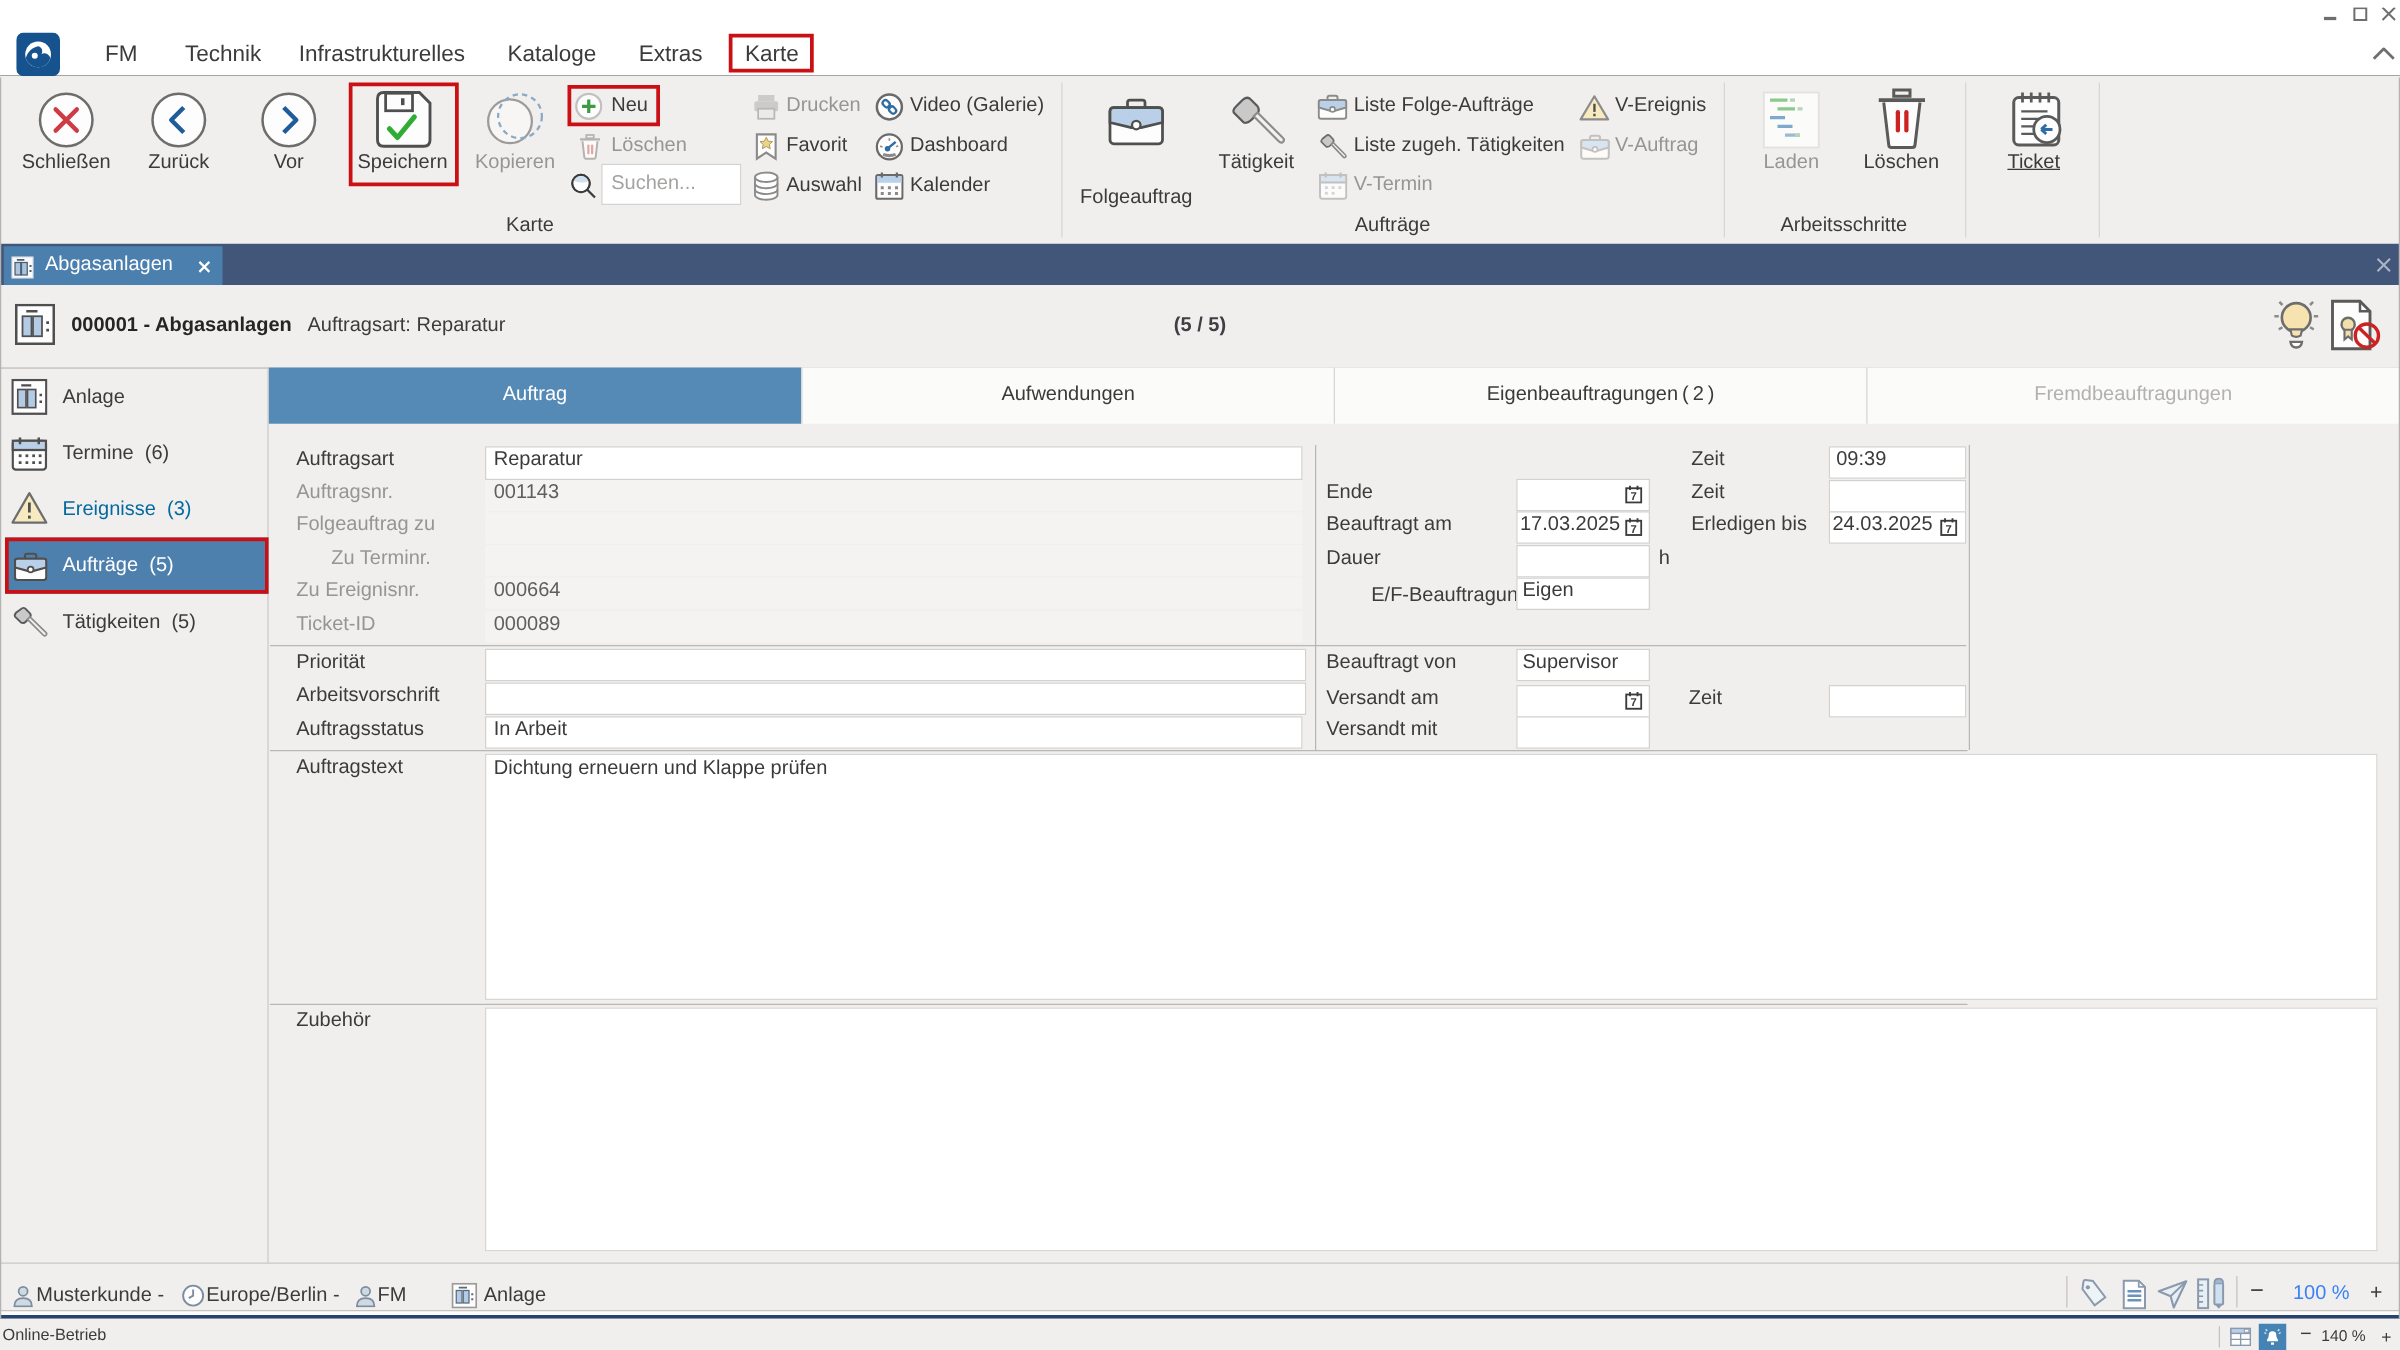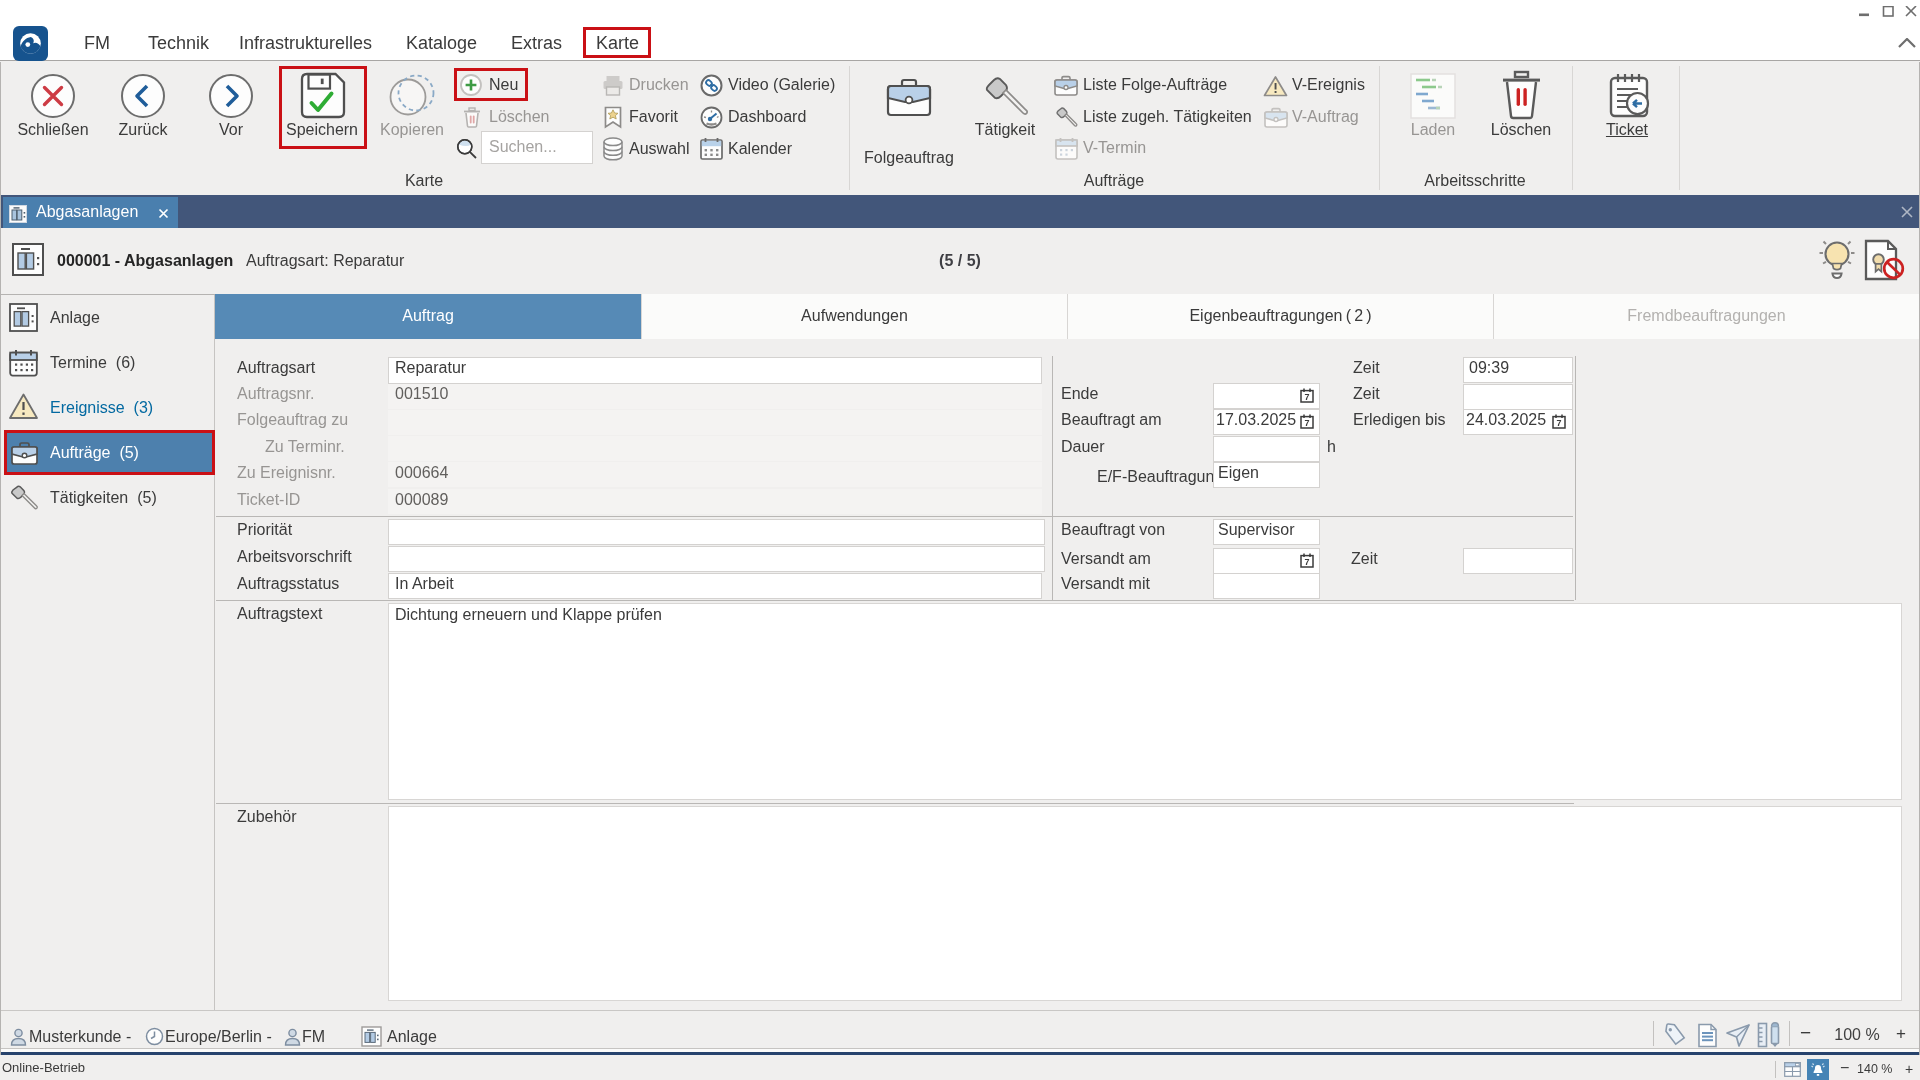--- a/index.html
+++ b/index.html
@@ -363,21 +363,21 @@
 <div class="abs txt" style="left:237px;top:808px;">Zubehör</div>
 
 <div class="abs" style="left:388px;top:384px;width:654px;height:25px;background:#f4f3f2;"></div>
 <div class="abs" style="left:388px;top:410px;width:654px;height:25px;background:#f4f3f2;"></div>
 <div class="abs" style="left:388px;top:436px;width:654px;height:25px;background:#f4f3f2;"></div>
 <div class="abs" style="left:388px;top:462px;width:654px;height:25px;background:#f4f3f2;"></div>
 <div class="abs" style="left:388px;top:489px;width:654px;height:25px;background:#f4f3f2;"></div>
 
 <div class="abs box" style="left:388px;top:357px;width:654px;height:27px;"></div>
 <div class="abs txt" style="left:395px;top:359px;">Reparatur</div>
-<div class="abs txt vlab" style="left:395px;top:385px;">001510</div>
+<div class="abs txt vlab" style="left:395px;top:385px;">001143</div>
 <div class="abs txt vlab" style="left:395px;top:464px;">000664</div>
 <div class="abs txt vlab" style="left:395px;top:491px;">000089</div>
 <div class="abs box" style="left:388px;top:519px;width:657px;height:26px;"></div>
 <div class="abs box" style="left:388px;top:546px;width:657px;height:26px;"></div>
 <div class="abs box" style="left:388px;top:573px;width:654px;height:26px;"></div>
 <div class="abs txt" style="left:395px;top:575px;">In Arbeit</div>
 
 <div class="abs" style="left:388px;top:603px;width:1514px;height:197px;background:#fff;border:1px solid #d8d6d4;"></div>
 <div class="abs txt" style="left:395px;top:606px;">Dichtung erneuern und Klappe prüfen</div>
 <div class="abs" style="left:388px;top:806px;width:1514px;height:195px;background:#fff;border:1px solid #d8d6d4;"></div>
@@ -481,21 +481,21 @@
 </svg>
 <svg class="abs" style="left:1757px;top:1022px;" width="24" height="26" viewBox="0 0 24 26">
  <rect x="1.5" y="1.5" width="8" height="23" fill="#e8eef5" stroke="#8a9aac" stroke-width="1.6"></rect>
  <path d="M1.5 6 L5.5 6 M1.5 10.5 L5.5 10.5 M1.5 15 L5.5 15 M1.5 19.5 L5.5 19.5" stroke="#8a9aac" stroke-width="1.3"></path>
  <rect x="14.5" y="4.5" width="7" height="17" rx="1" fill="#cfe0ef" stroke="#8a9aac" stroke-width="1.6"></rect>
  <path d="M14.5 4.5 Q14.5 0.8 18 0.8 Q21.5 0.8 21.5 4.5" fill="#9db7d0" stroke="#8a9aac" stroke-width="1.4"></path>
  <path d="M15 21.5 L18 25 L21 21.5" fill="#8a9aac"></path>
 </svg>
 <div class="abs" style="left:1789px;top:1021px;width:1px;height:25px;background:#c3c1bf;"></div>
 <div class="abs" style="left:1800px;top:1022px;font-size:19px;color:#3b3b3b;">−</div>
-<div class="abs ctr" style="left:1807px;top:1026px;width:100px;font-size:16px;color:#404040;">100 %</div>
+<div class="abs ctr" style="left:1807px;top:1026px;width:100px;font-size:16px;color:#3b82f6;">100 %</div>
 <div class="abs" style="left:1896px;top:1024px;font-size:17px;color:#3b3b3b;">+</div>
 
 <div class="abs" style="left:2px;top:1060px;font-size:13px;color:#3b3b3b;">Online-Betrieb</div>
 <div class="abs" style="left:1775px;top:1061px;width:1px;height:17px;background:#c3c1bf;"></div>
 <svg class="abs" style="left:1784px;top:1062px;" width="17" height="15" viewBox="0 0 17 15">
  <rect x="0.7" y="0.7" width="15.6" height="13.6" fill="#fdfdfd" stroke="#8a9aac" stroke-width="1.2"></rect>
  <rect x="0.7" y="0.7" width="15.6" height="4" fill="#b9d0e8" stroke="#8a9aac" stroke-width="1.2"></rect>
  <rect x="11.5" y="1.4" width="3.6" height="2.4" fill="#fdfdfd" stroke="#8a9aac" stroke-width="0.8"></rect>
  <path d="M0.7 9.5 L16.3 9.5 M8.5 4.7 L8.5 14.3" stroke="#8a9aac" stroke-width="1.1"></path>
 </svg>

